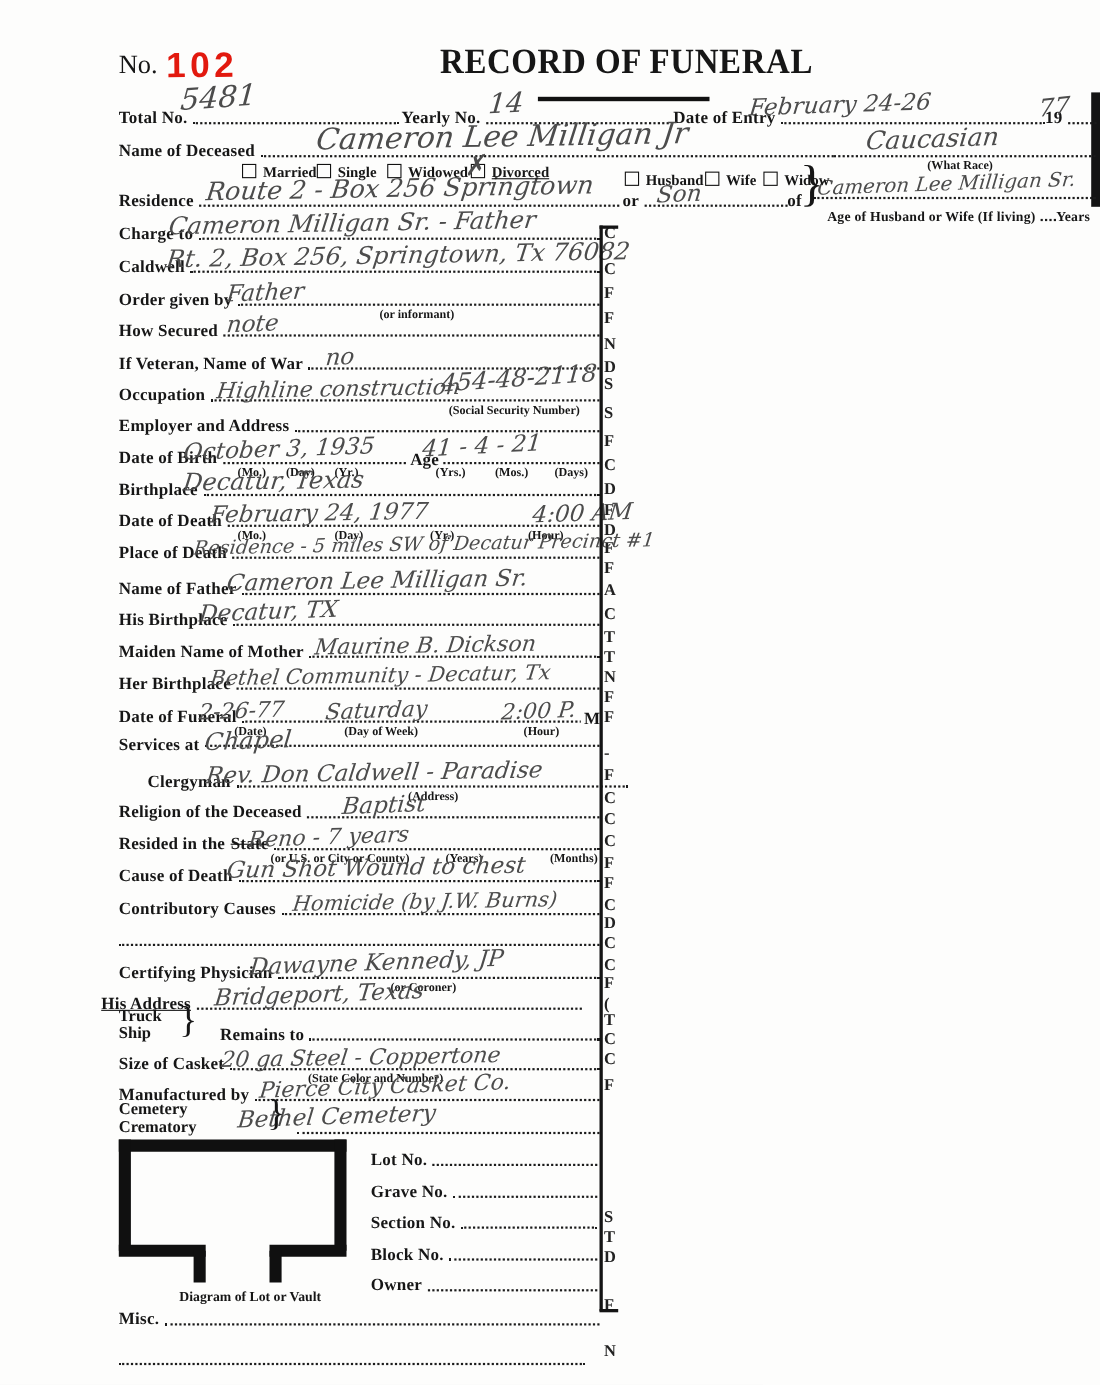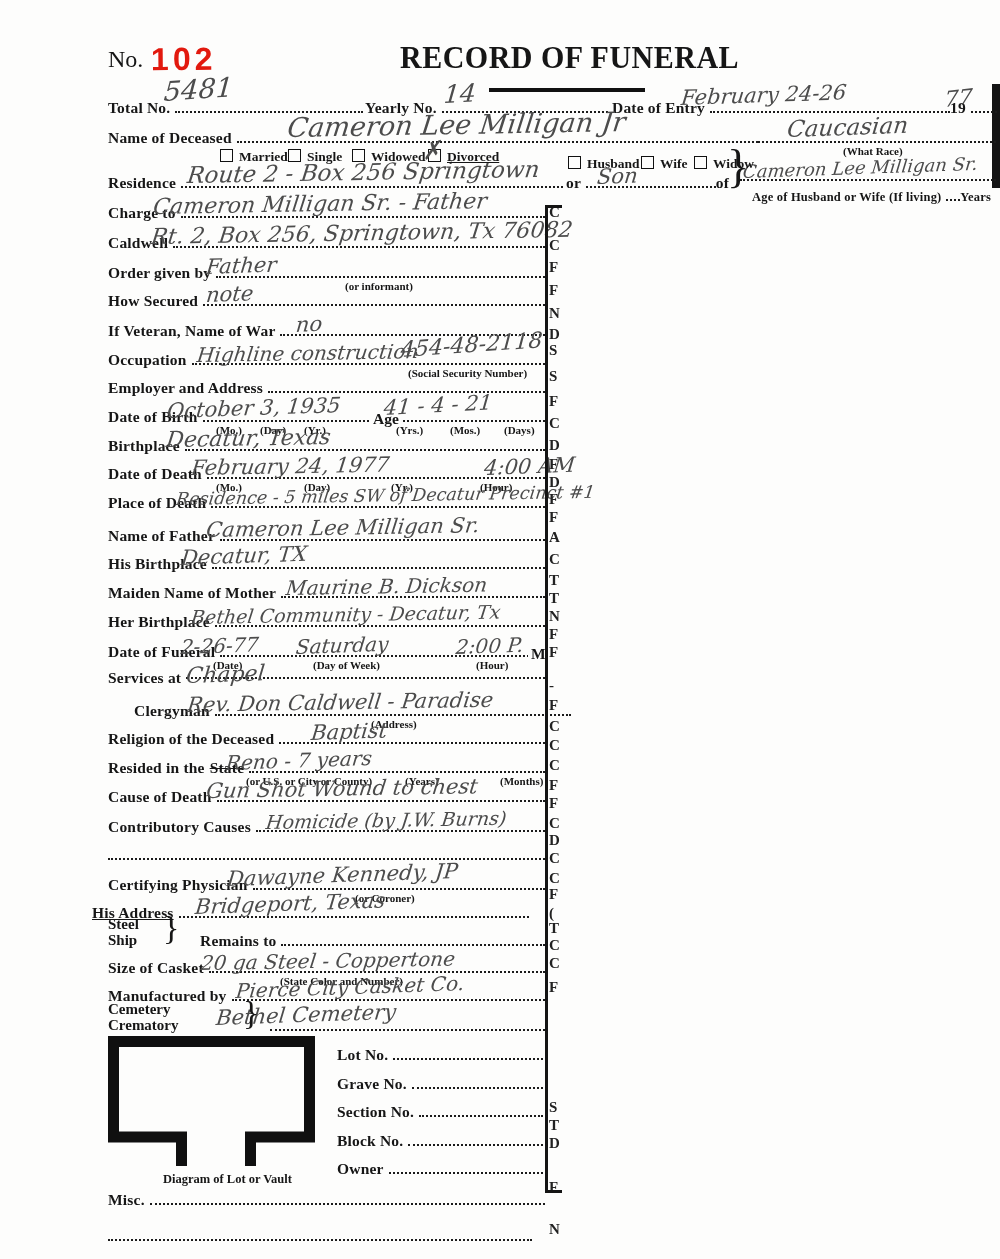--- a/index.html
+++ b/index.html
@@ -337,21 +337,21 @@
       <span class="frag" style="top: 1100px;">S</span>
       <span class="frag" style="top: 1118px;">T</span>
       <span class="frag" style="top: 1136px;">D</span>
       <span class="frag" style="top: 1180px;">F</span>
       <span class="frag" style="top: 1222px;">N</span>
     </div>
 
   <span class="brace" style="left:727px;top:146px;font-size:46px;">}</span>
 
   <div class="stack" style="left:108px;top:917px;">
-    <div>Steel</div>
+    <div>Truck</div>
     <div>Ship</div>
   </div>
   <span class="brace" style="left:163px;top:913px;font-size:34px;">}</span>
 
   <div class="stack" style="left:108px;top:1002px;">
     <div>Cemetery</div>
     <div>Crematory</div>
   </div>
   <span class="brace" style="left:243px;top:998px;font-size:34px;">}</span>
 

